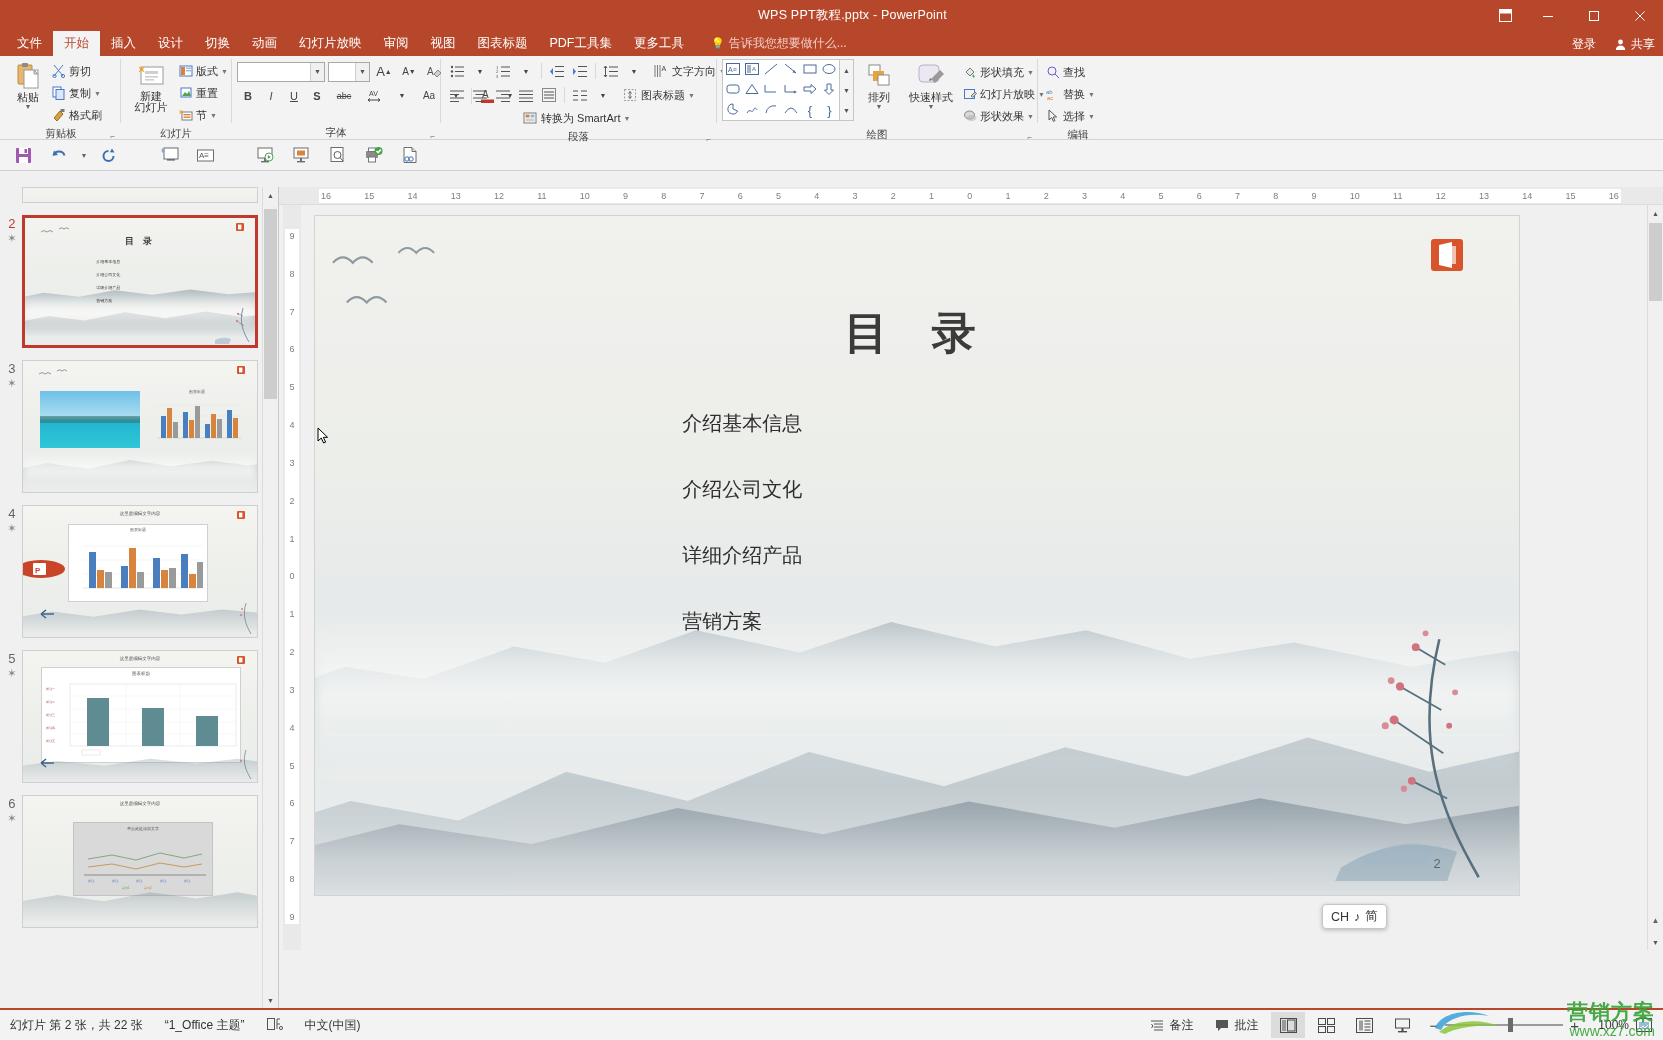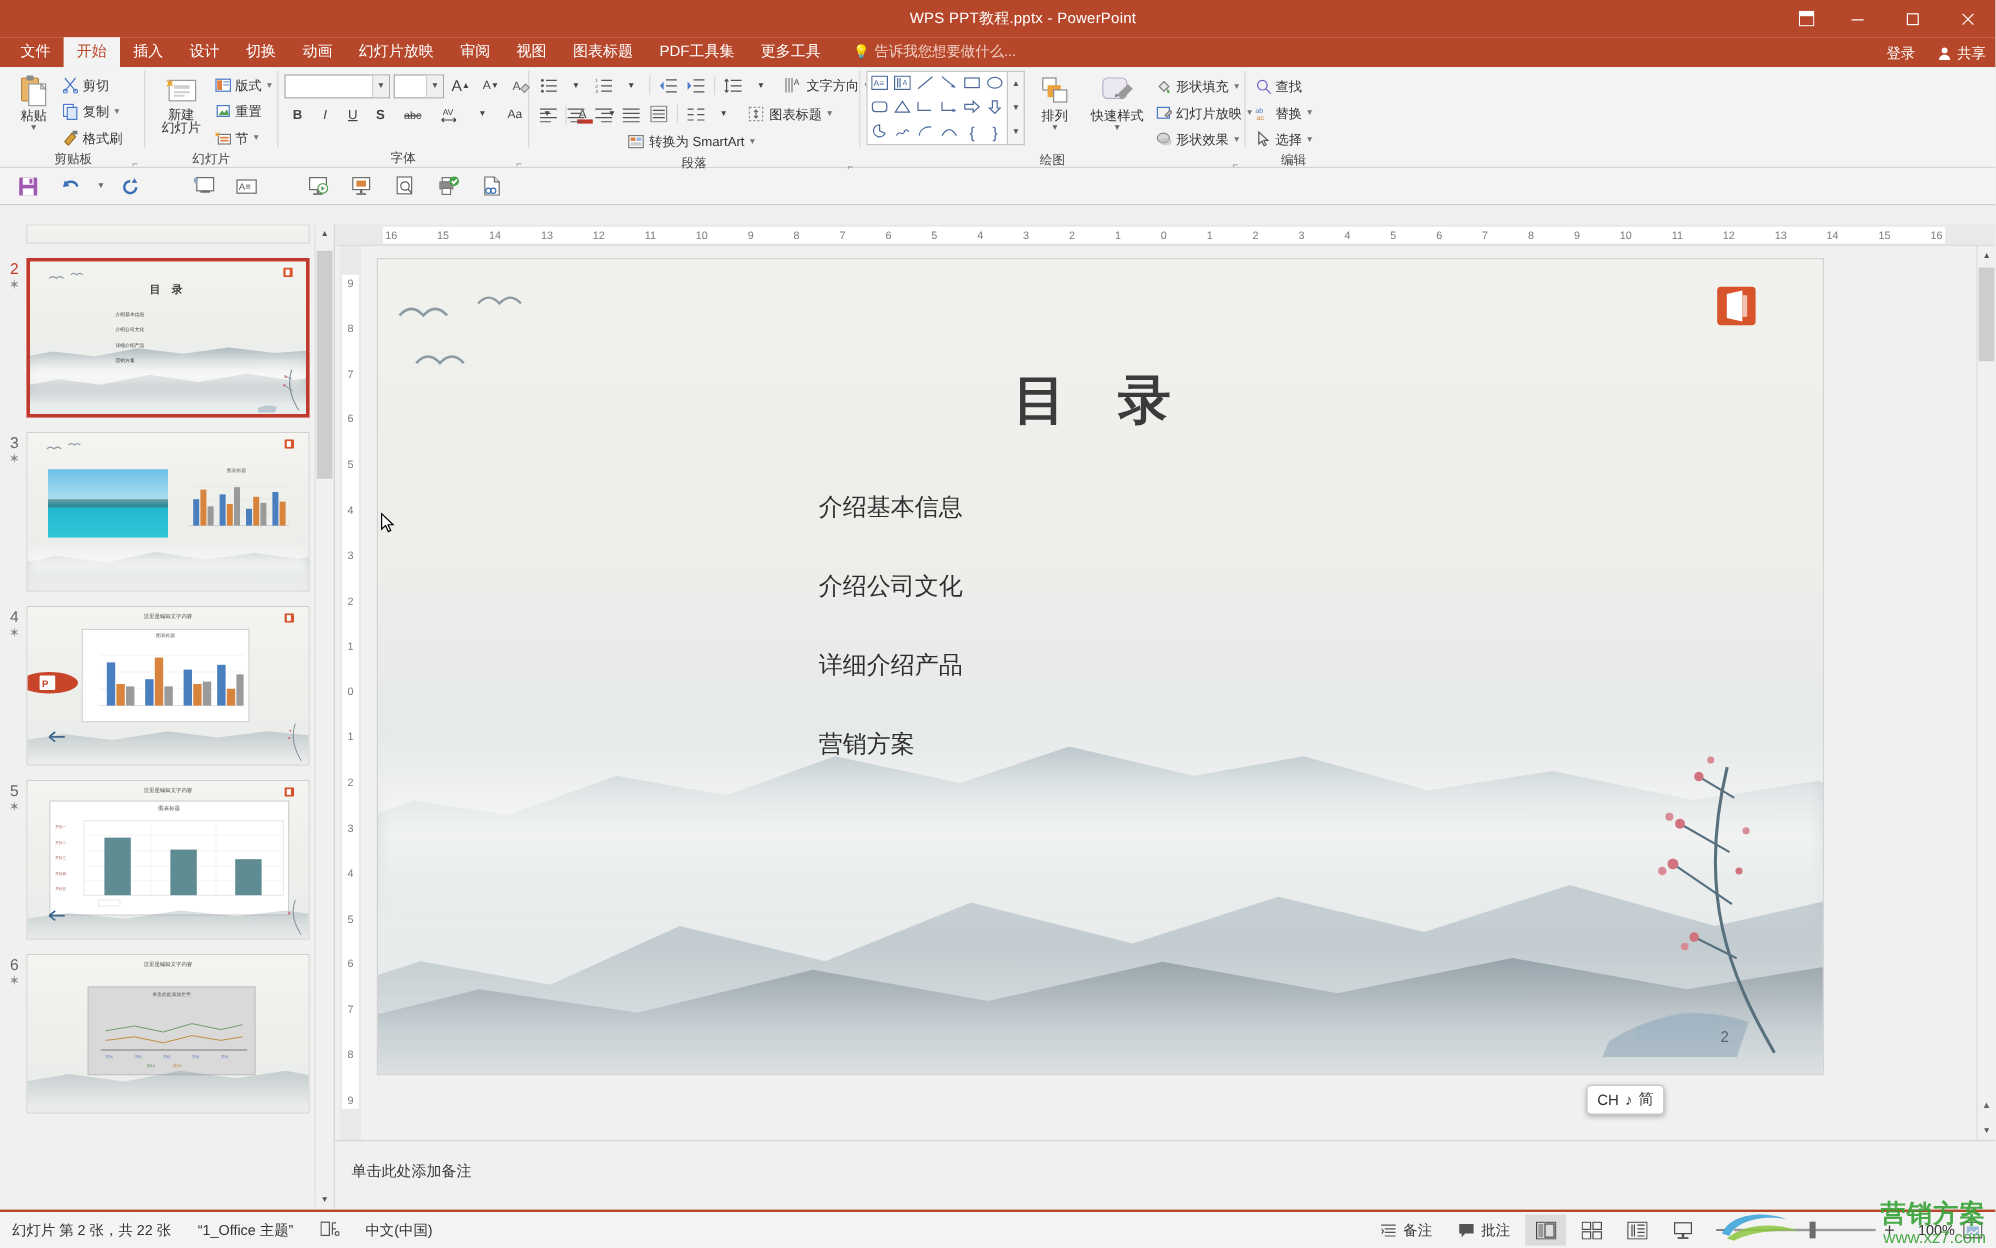--- a/index.html
+++ b/index.html
@@ -1239,23 +1239,20 @@
       </div>
     </div>
 
     <div class="vscrollR">
       <div class="arrow">▲</div>
       <div class="thumb"></div>
       <div class="mini">▲</div>
       <div class="arrow bot">▼</div>
     </div>
 
-    <div class="notes">
-      <div class="ph">单击此处添加备注</div>
-    </div>
   </div>
 </div>
 
 <svg class="cursor" viewBox="0 0 12 18">
   <path d="M1 1 L1 14 L4.3 11 L6.6 16 L8.6 15.1 L6.4 10.3 L10.6 10.3 z" fill="#fff" stroke="#000" stroke-width="1"></path>
 </svg>
 
 <div class="ime">
   <span>CH</span>
   <span>♪</span>

